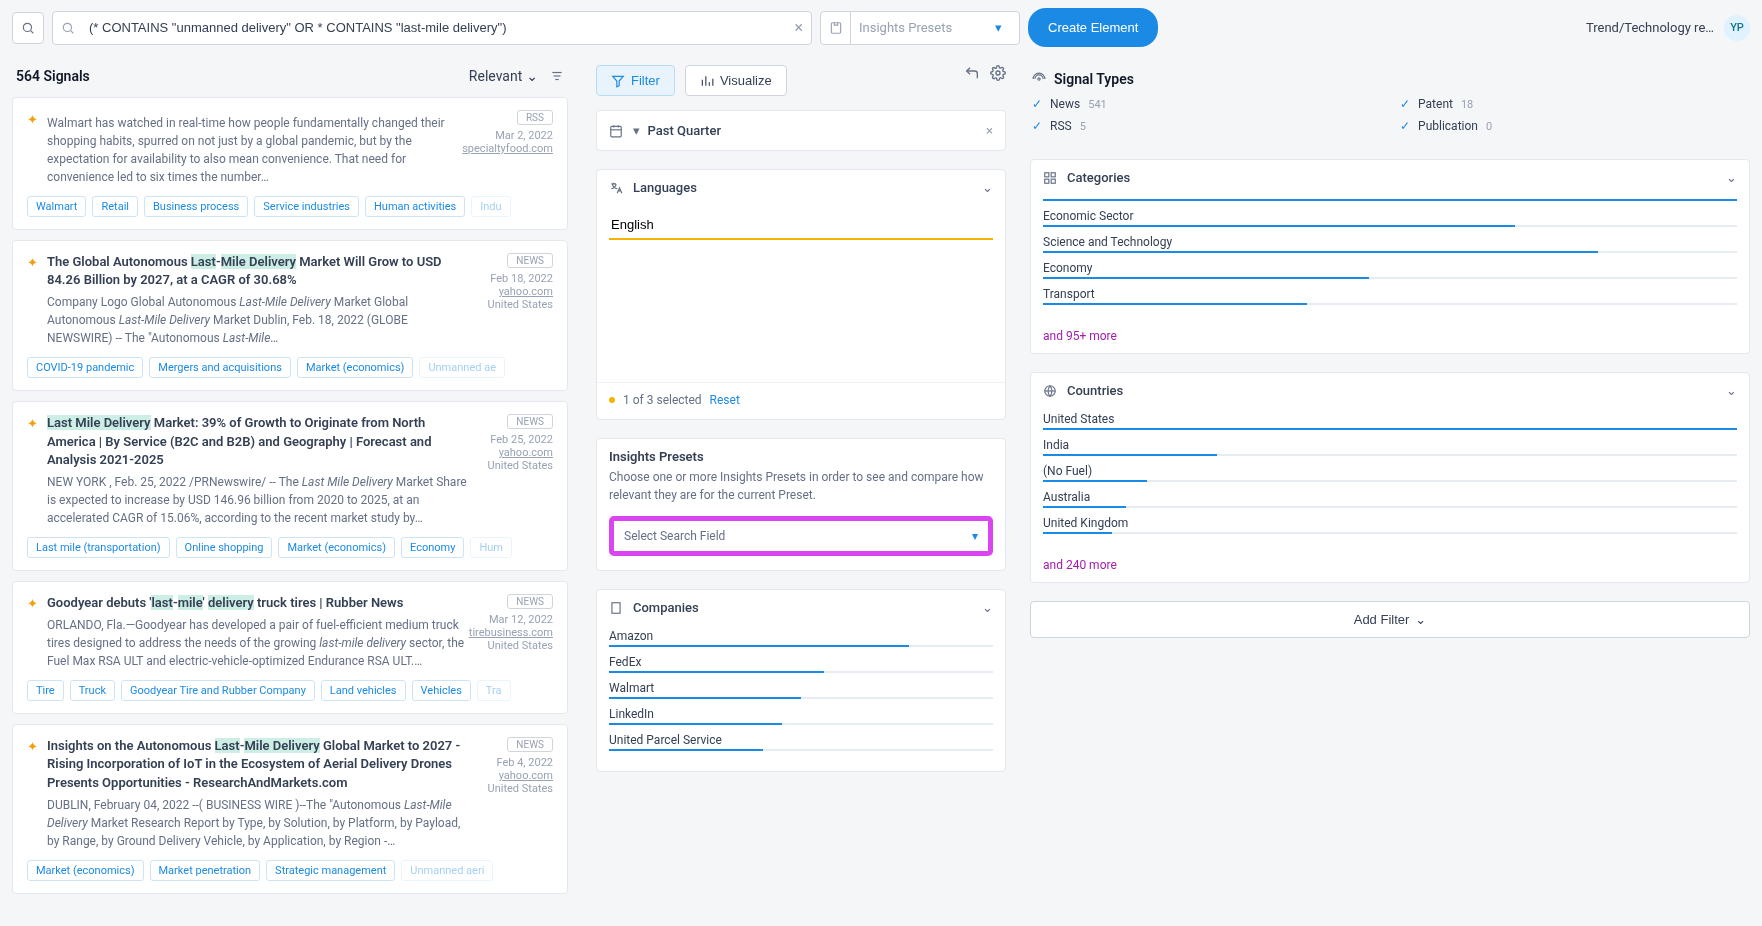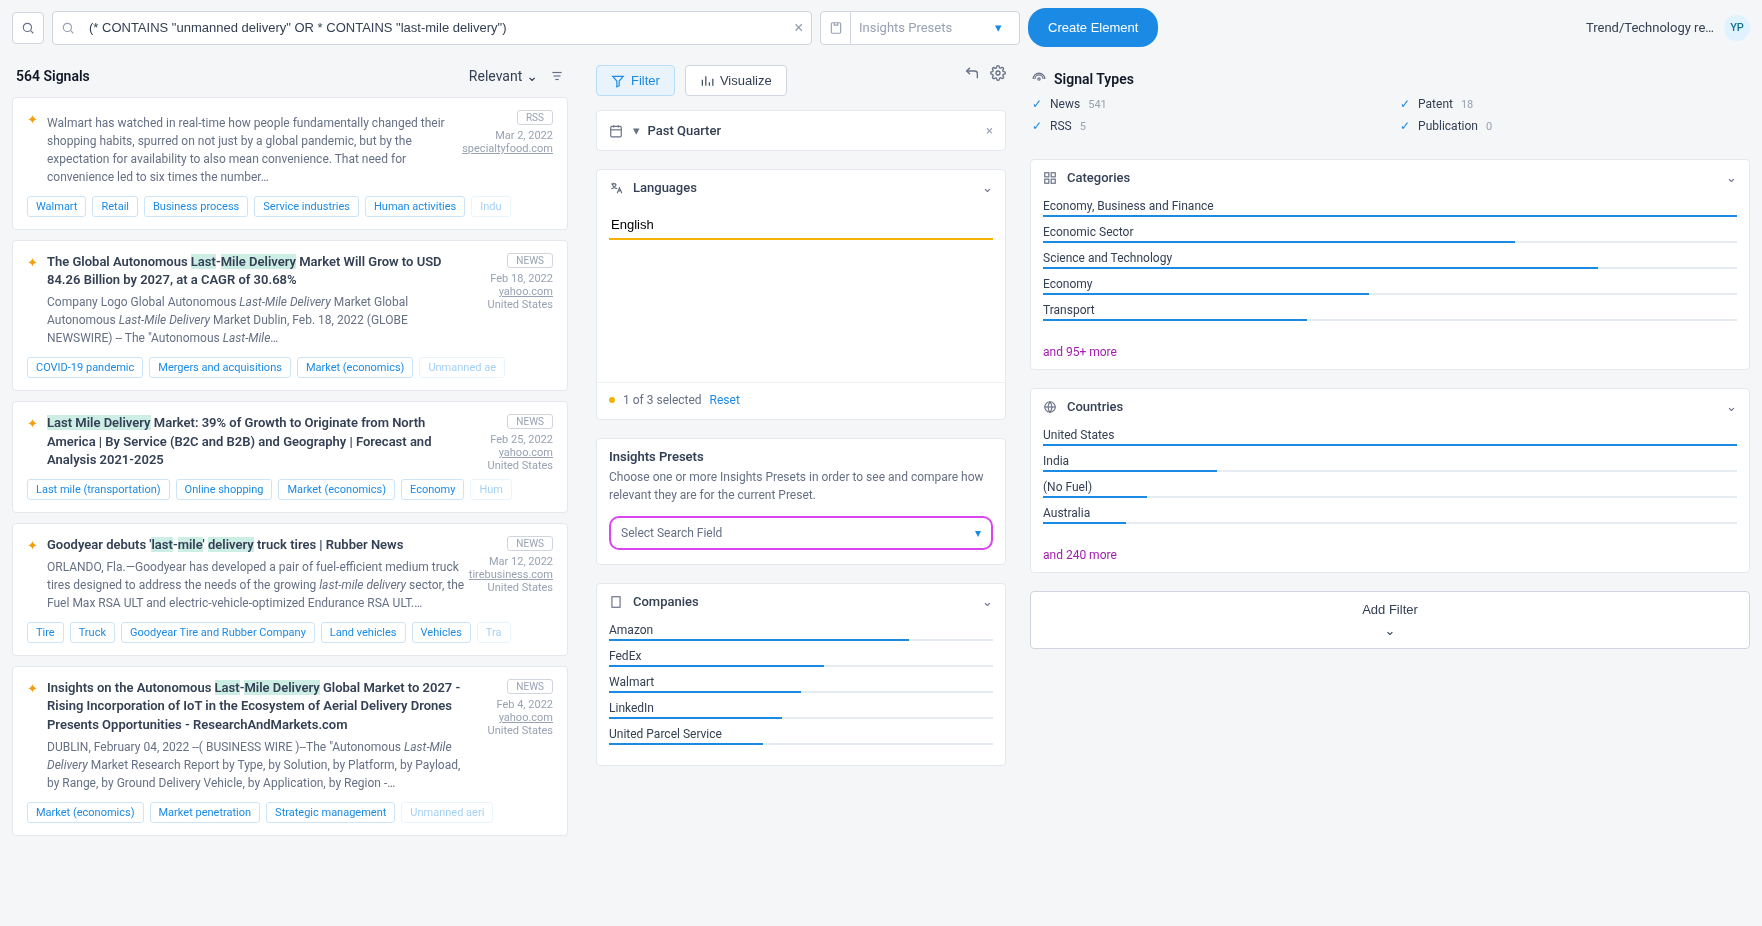--- a/index.html
+++ b/index.html
@@ -57,37 +57,37 @@
   .panel-body { padding: 6px 12px 12px; }
   .date-panel .panel-header { padding: 12px; }
   
   .lang-input { width: 100%; border: none; border-bottom: 2px solid #f5b301; padding: 6px 2px; font-size: 13px; outline: none; }
   .lang-area { height: 130px; }
   .lang-footer { display: flex; align-items: center; gap: 8px; padding: 10px 12px 12px; font-size: 12px; color: #667085; border-top: 1px solid #f0f2f5; }
   .lang-footer .dot { width:6px; height:6px; background:#f5b301; border-radius:50%; display:inline-block; }
   .lang-footer a { color: #1b8ae5; cursor: pointer; }
   
   .info-panel .desc { color: #667085; font-size: 12px; line-height: 1.5; padding: 0 12px 12px; }
-  .select-box { margin: 0 12px 14px; border: 2px solid #d946ef; border-radius: 10px; padding: 8px 10px; display:flex; justify-content:space-between; align-items:center; font-size:12px; color:#667085; cursor:pointer; background:#fff; }
+  .select-box { margin: 0 12px 14px; border: 5px solid #d946ef; border-radius: 5px; padding: 8px 10px; display:flex; justify-content:space-between; align-items:center; font-size:12px; color:#667085; cursor:pointer; background:#fff; }
   
   .bars { padding: 4px 12px 12px; }
   .bar-row { margin-bottom: 8px; }
   .bar-row .lbl { font-size: 12px; color: #344054; margin-bottom: 2px; }
   .bar-track { height: 2px; background: #e6ecf2; position: relative; }
   .bar-fill { height: 2px; background: #1b8ae5; }
   .right-header { display:flex; align-items:center; gap:8px; padding: 12px 2px 10px; }
   .right-header .ic { color:#667085; }
   .right-header .ttl { font-weight:600; color:#101828; font-size:14px; }
   .types-grid { display:grid; grid-template-columns: 1fr 1fr; gap:8px 20px; padding: 0 2px 6px; }
   .type-item { display:flex; align-items:center; gap:8px; font-size:12px; }
   .type-item .chk { color:#1b8ae5; }
   .type-item .nm { color:#344054; }
   .type-item .ct { color:#98a2b3; font-size:11px; }
   .more { color:#a21caf; font-size:12px; padding:4px 12px 10px; }
-  .add-filter { width:100%; border:1px solid #d0d5dd; background:#fff; border-radius:4px; padding:10px; display:flex; align-items:center; justify-content:center; gap:6px; font-size:13px; color:#344054; cursor:pointer; margin-top: 10px; flex-direction: column; }
+  .add-filter { width:100%; border:1px solid #d0d5dd; background:#fff; border-radius:4px; padding:10px; display:flex; align-items:center; justify-content:center; gap:6px; font-size:13px; color:#344054; cursor:pointer; margin-top: 10px; }
   .close-x { cursor:pointer; color:#98a2b3; }
   svg { display:block; }
 </style>
 </head>
 <body>
 
 <div class="top-bar">
   <button class="icon-btn">
     <svg width="14" height="14" viewBox="0 0 24 24" fill="none" stroke="currentColor" stroke-width="2">
         <circle cx="11" cy="11" r="7"></circle>
@@ -166,20 +166,21 @@
             <span class="tag">COVID-19 pandemic</span>
             <span class="tag">Mergers and acquisitions</span>
             <span class="tag">Market (economics)</span>
             <span class="tag fade">Unmanned ae</span>
           </div>
         </div>
         <div class="signal-card">
           <span class="spark">✦</span>
           <div class="signal-body">
             <div class="signal-title"><span class="hl">Last Mile Delivery</span> Market: 39% of Growth to Originate from North America | By Service (B2C and B2B) and Geography | Forecast and Analysis 2021-2025</div>
+            <div class="signal-snippet">NEW YORK , Feb. 25, 2022 /PRNewswire/ -- The <span class="it">Last Mile Delivery</span> Market Share is expected to increase by USD 146.96 billion from 2020 to 2025, at an accelerated CAGR of 15.06%, according to the recent market study by…</div>
           </div>
           <div class="signal-meta"><span class="badge">NEWS</span><div>Feb 25, 2022</div><a class="src">yahoo.com</a><div>United States</div></div>
           <div class="tags-row">
             <span class="tag">Last mile (transportation)</span>
             <span class="tag">Online shopping</span>
             <span class="tag">Market (economics)</span>
             <span class="tag">Economy</span>
             <span class="tag fade">Hum</span>
           </div>
         </div>
@@ -392,21 +393,20 @@
               <rect x="14" y="3" width="7" height="7"></rect>
               <rect x="3" y="14" width="7" height="7"></rect>
               <rect x="14" y="14" width="7" height="7"></rect>
             </svg>
         </span>
         <span class="ttl">Categories</span>
         <span class="chev">⌄</span>
       </div>
       <div class="bars" id="category-bars">
           <div class="bar-row">
-            <div class="lbl">Economy, Business and Finance</div>
             <div class="bar-track">
               <div class="bar-fill" style="width: 100%;"></div>
             </div>
           </div>
           <div class="bar-row">
             <div class="lbl">Economic Sector</div>
             <div class="bar-track">
               <div class="bar-fill" style="width: 68%;"></div>
             </div>
           </div>
@@ -460,20 +460,26 @@
           <div class="bar-row">
             <div class="lbl">(No Fuel)</div>
             <div class="bar-track">
               <div class="bar-fill" style="width: 15%;"></div>
             </div>
           </div>
           <div class="bar-row">
             <div class="lbl">Australia</div>
             <div class="bar-track">
               <div class="bar-fill" style="width: 12%;"></div>
+            </div>
+          </div>
+          <div class="bar-row">
+            <div class="lbl">United Kingdom</div>
+            <div class="bar-track">
+              <div class="bar-fill" style="width: 10%;"></div>
             </div>
           </div>
         </div>
       <div class="more">and 240 more</div>
     </div>
 
     <button class="add-filter">
       <span>Add Filter</span>
       <span>⌄</span>
     </button>

